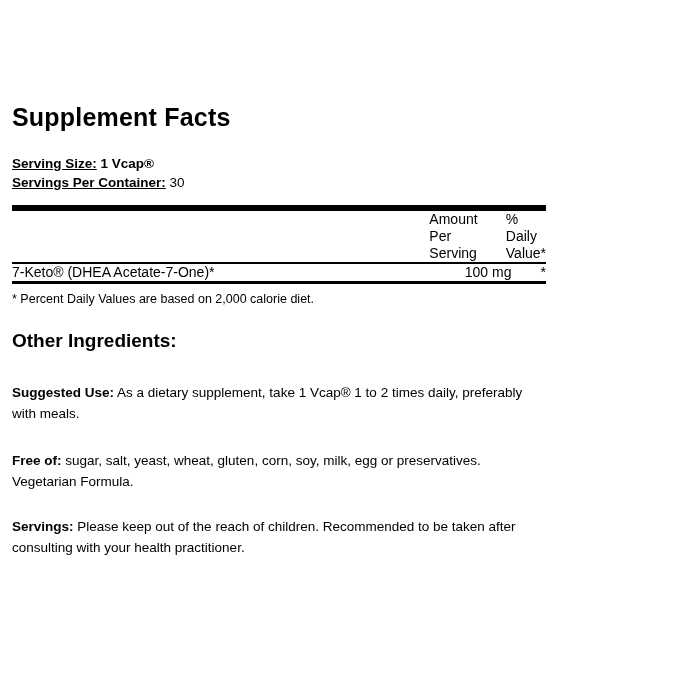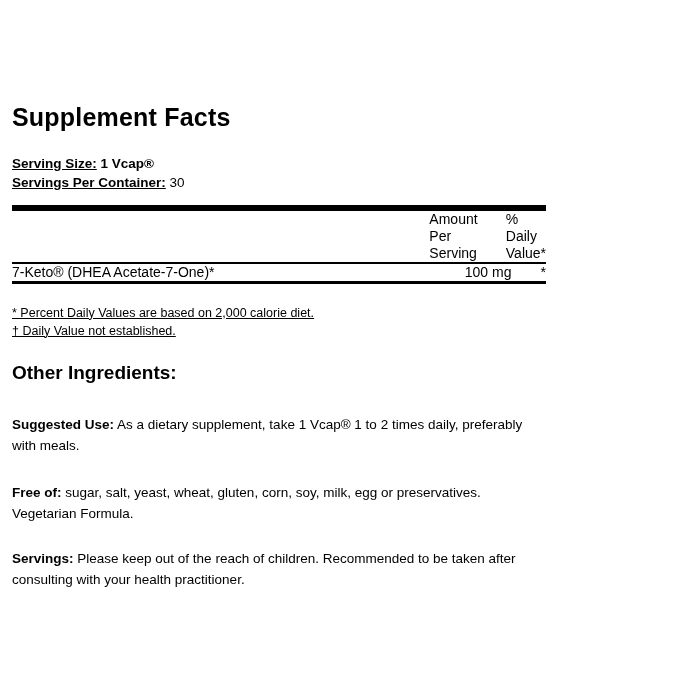--- a/index.html
+++ b/index.html
@@ -89,22 +89,21 @@
   .amount-val {
     text-align: right;
     padding-right: 2px;
   }
   .dv-val {
     padding-left: 14px;
   }
   .footnotes {
     font-size: 12.5px;
     line-height: 18px;
-    padding-top: 20px;
-    text-decoration: underline;
+    padding-top: 6px;
   }
   .footnotes div { margin: 0; }
   .section-gap-1 { height: 22px; }
   .other-head {
     font-size: 19px;
     font-weight: bold;
     margin: 0;
   }
   .other-body {
     font-size: 13.5px;
@@ -172,21 +171,20 @@
         <td class="row-cell amount-val">100 mg</td>
         <td class="row-cell dv-val">*</td>
       </tr>
     </tbody>
   </table>
 
   <hr class="rule-medium">
 
   <div class="footnotes">
     <div>* Percent Daily Values are based on 2,000 calorie diet.</div>
-    <div>† Daily Value not established.</div>
   </div>
 
   <div class="section-gap-1"></div>
 
   <p class="other-head">Other Ingredients:</p>
 
   <div class="gap-28"></div>
 
   <p class="usage">
     <b>Suggested Use:</b><span> As a dietary supplement, take 1 Vcap® 1 to 2 times daily, preferably with meals.</span>

